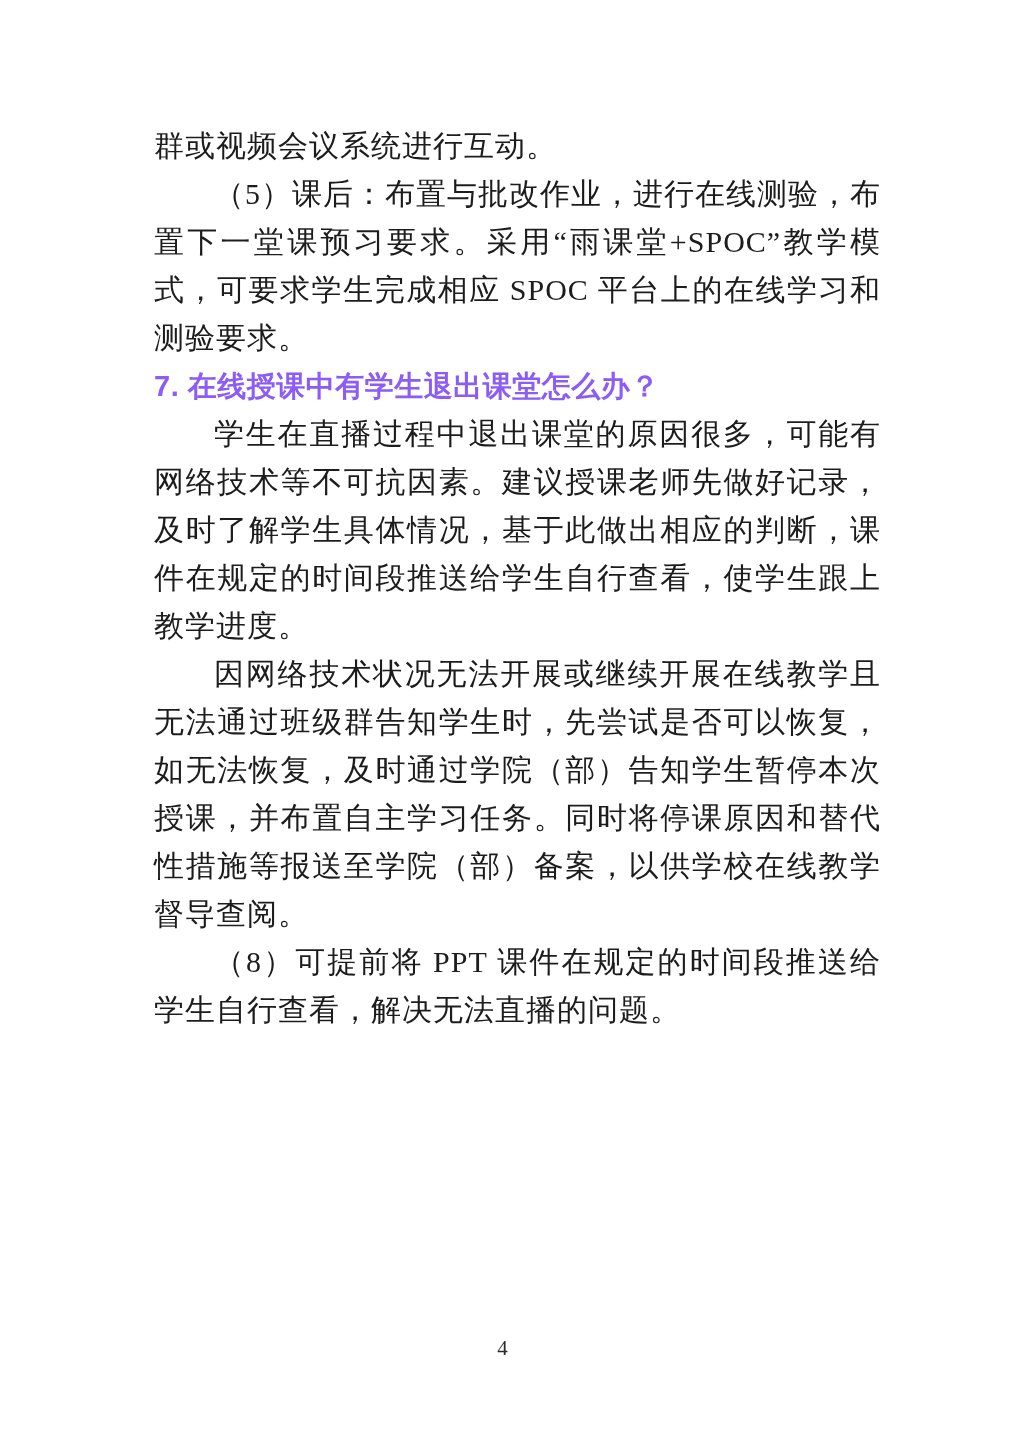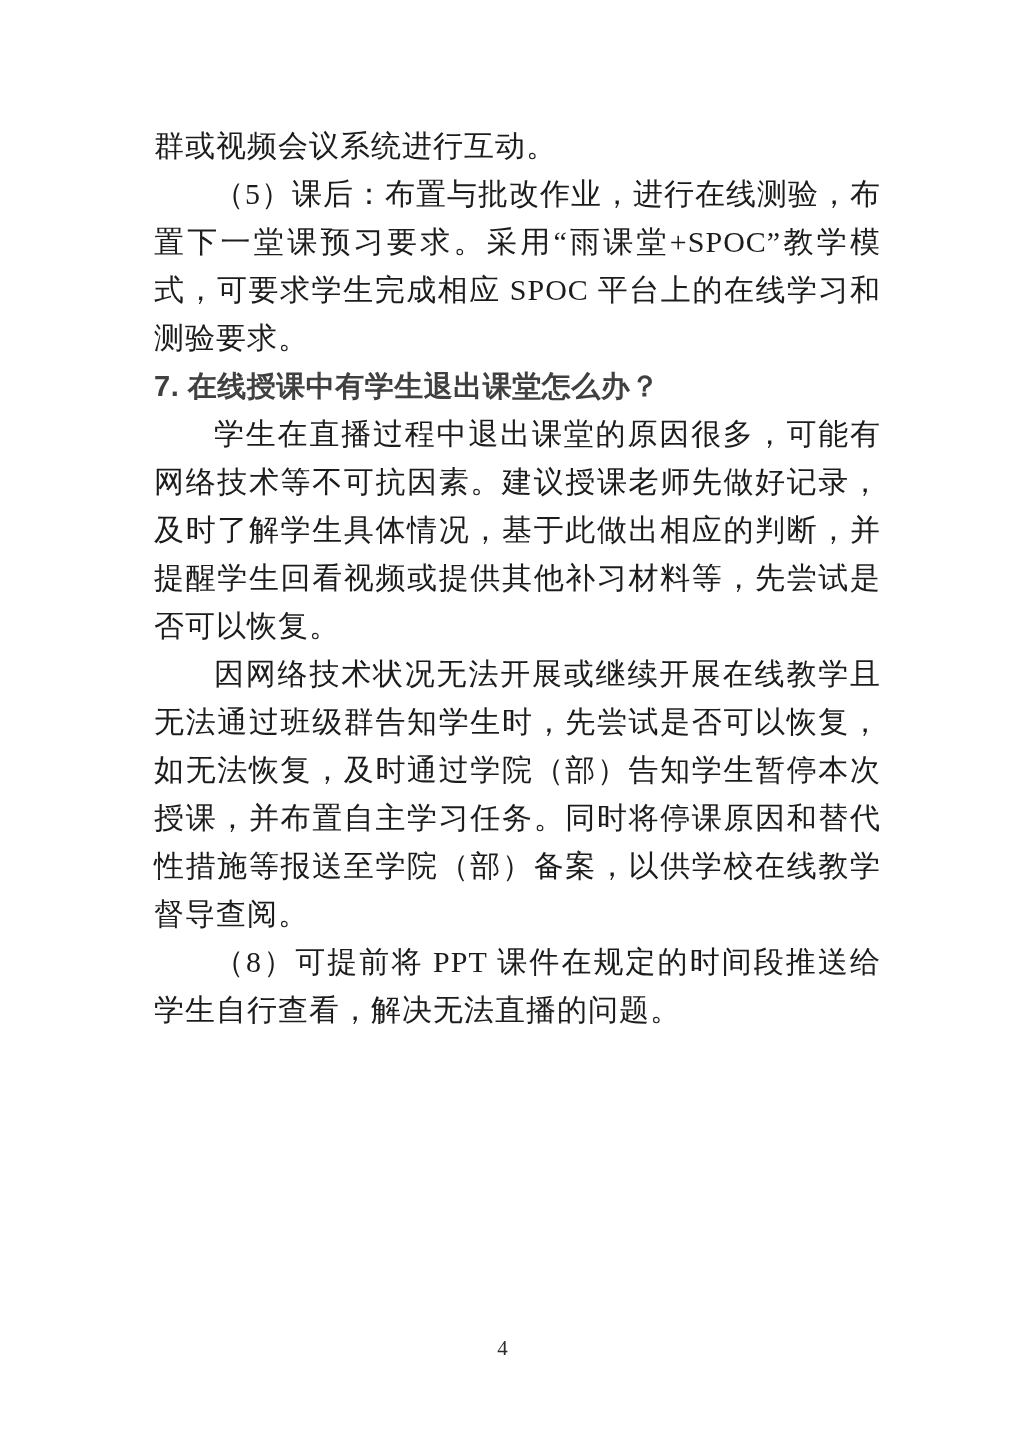--- a/index.html
+++ b/index.html
@@ -34,21 +34,21 @@
   .para.indent {
     text-indent: 2em;
   }
   .heading {
     margin: 0;
     font-family: "Liberation Sans", sans-serif;
     font-size: 29px;
     font-weight: 700;
     line-height: 48px;
     letter-spacing: 0.5px;
-    color: #404040;
+    color: #8b5cf6;
     text-align: justify;
     text-justify: inter-character;
   }
   .page-number {
     position: absolute;
     left: 0;
     right: 0;
     top: 1336px;
     text-align: center;
     font-family: "Liberation Serif", serif;
@@ -57,18 +57,18 @@
   }
 </style>
 </head>
 <body>
 
 <div class="page">
   <div class="content">
     <p class="para">群或视频会议系统进行互动。</p>
     <p class="para indent">（5）课后：布置与批改作业，进行在线测验，布置下一堂课预习要求。采用“雨课堂+SPOC”教学模式，可要求学生完成相应 SPOC 平台上的在线学习和测验要求。</p>
     <h2 class="heading">7. 在线授课中有学生退出课堂怎么办？</h2>
-    <p class="para indent">学生在直播过程中退出课堂的原因很多，可能有网络技术等不可抗因素。建议授课老师先做好记录，及时了解学生具体情况，基于此做出相应的判断，并提醒学生回看视频或提供其他补习材料等，先尝试是否可以恢复。</p>
+    <p class="para indent">学生在直播过程中退出课堂的原因很多，可能有网络技术等不可抗因素。建议授课老师先做好记录，及时了解学生具体情况，基于此做出相应的判断，课件在规定的时间段推送给学生自行查看，使学生跟上教学进度。</p>
     <p class="para indent">因网络技术状况无法开展或继续开展在线教学且无法通过班级群告知学生时，先尝试是否可以恢复，如无法恢复，及时通过学院（部）告知学生暂停本次授课，并布置自主学习任务。同时将停课原因和替代性措施等报送至学院（部）备案，以供学校在线教学督导查阅。</p>
     <p class="para indent">（8）可提前将 PPT 课件在规定的时间段推送给学生自行查看，解决无法直播的问题。</p>
   </div>
   <div class="page-number">4</div>
 </div>
 
 </body></html>

